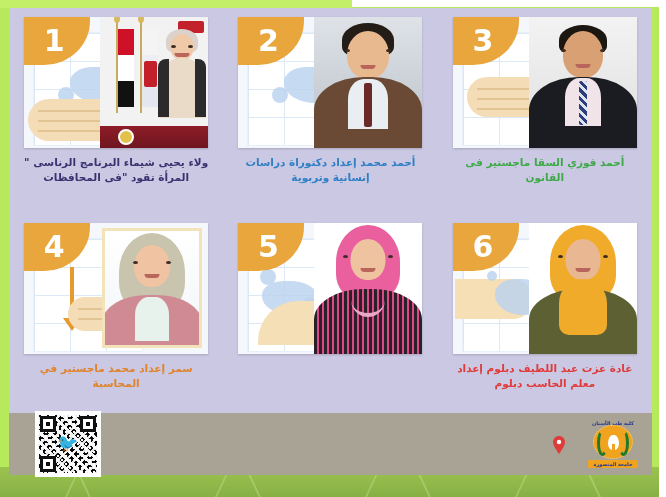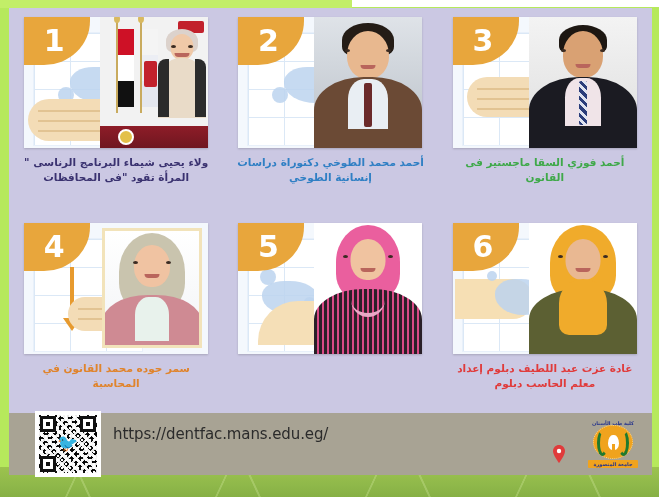--- a/index.html
+++ b/index.html
@@ -391,21 +391,21 @@
             <div class="eye" style="left:31px;top:32px"></div>
             <div class="eye" style="right:31px;top:32px"></div>
             <div class="mouth" style="top:48px"></div>
             <div class="body" style="top:60px;width:108px;height:72px;background:#6b4a35"></div>
             <div class="shirt" style="top:62px;width:40px;height:50px;background:#e9eef3"></div>
             <div class="tie" style="top:66px;height:44px;background:#6b2a2a"></div>
           </div>
         </div>
         <div class="badge">2</div>
       </div>
-      <div class="caption" style="color:#2f7fc4">أحمد محمد الطوخي دكتوراة دراسات إنسانية الطوخي</div>
+      <div class="caption" style="color:#2f7fc4">أحمد محمد إعداد دكتوراة دراسات إنسانية وتربوية</div>
     </div>
 
     <div class="cell">
       <div class="card">
         <div class="deco">
           <div class="sheet"></div>
           <div class="hand" style="top:60px;left:14px;width:76px;height:40px">
               <i></i>
               <i></i>
               <i></i>
@@ -447,21 +447,21 @@
             <div class="head" style="top:14px;width:36px;height:42px;background:#f0c3a2"></div>
             <div class="eye" style="left:28px;top:30px"></div>
             <div class="eye" style="right:28px;top:30px"></div>
             <div class="mouth" style="top:43px"></div>
             <div class="body" style="top:64px;width:100px;height:60px;background:#cf8a93"></div>
             <div class="shirt" style="top:66px;width:34px;height:44px;background:#e8f2ec"></div>
           </div>
         </div>
         <div class="badge">4</div>
       </div>
-      <div class="caption" style="color:#e0842c">سمر جوده محمد القانون في المحاسبة</div>
+      <div class="caption" style="color:#e0842c">سمر إعداد محمد ماجستير في المحاسبة</div>
     </div>
 
     <div class="cell">
       <div class="card">
         <div class="deco">
           <div class="sheet"></div>
           <div class="blob b1" style="left:24px;top:58px;width:56px;height:34px"></div>
           <div class="blob b2" style="left:22px;top:46px"></div>
           <div class="blob b3" style="left:66px;top:74px"></div>
           <div class="hand" style="top:78px;left:20px;width:80px;height:44px;background:#f5dfb7;border-radius:40px 18px 0 0"></div>
@@ -515,21 +515,20 @@
       <div class="qr-inner">
         <div class="qr-noise"></div>
         <div class="fp tl"></div>
         <div class="fp tr"></div>
         <div class="fp bl"></div>
         <div class="bird">🐦</div>
       </div>
     </div>
 
     <div class="footer-text">
-      <div class="url">https://dentfac.mans.edu.eg/</div>
       <div class="addr-row">
         <svg class="pin" viewBox="0 0 14 18">
           <path d="M7 0C3.7 0 1 2.7 1 6c0 4.3 6 12 6 12s6-7.7 6-12c0-3.3-2.7-6-6-6z" fill="#e03b3b"></path>
           <circle cx="7" cy="6" r="2.2" fill="#ffffff"></circle>
         </svg>
       </div>
     </div>
 
     <div class="uni-logo">
       <div class="arc-text">كلية طب الأسنان</div>

